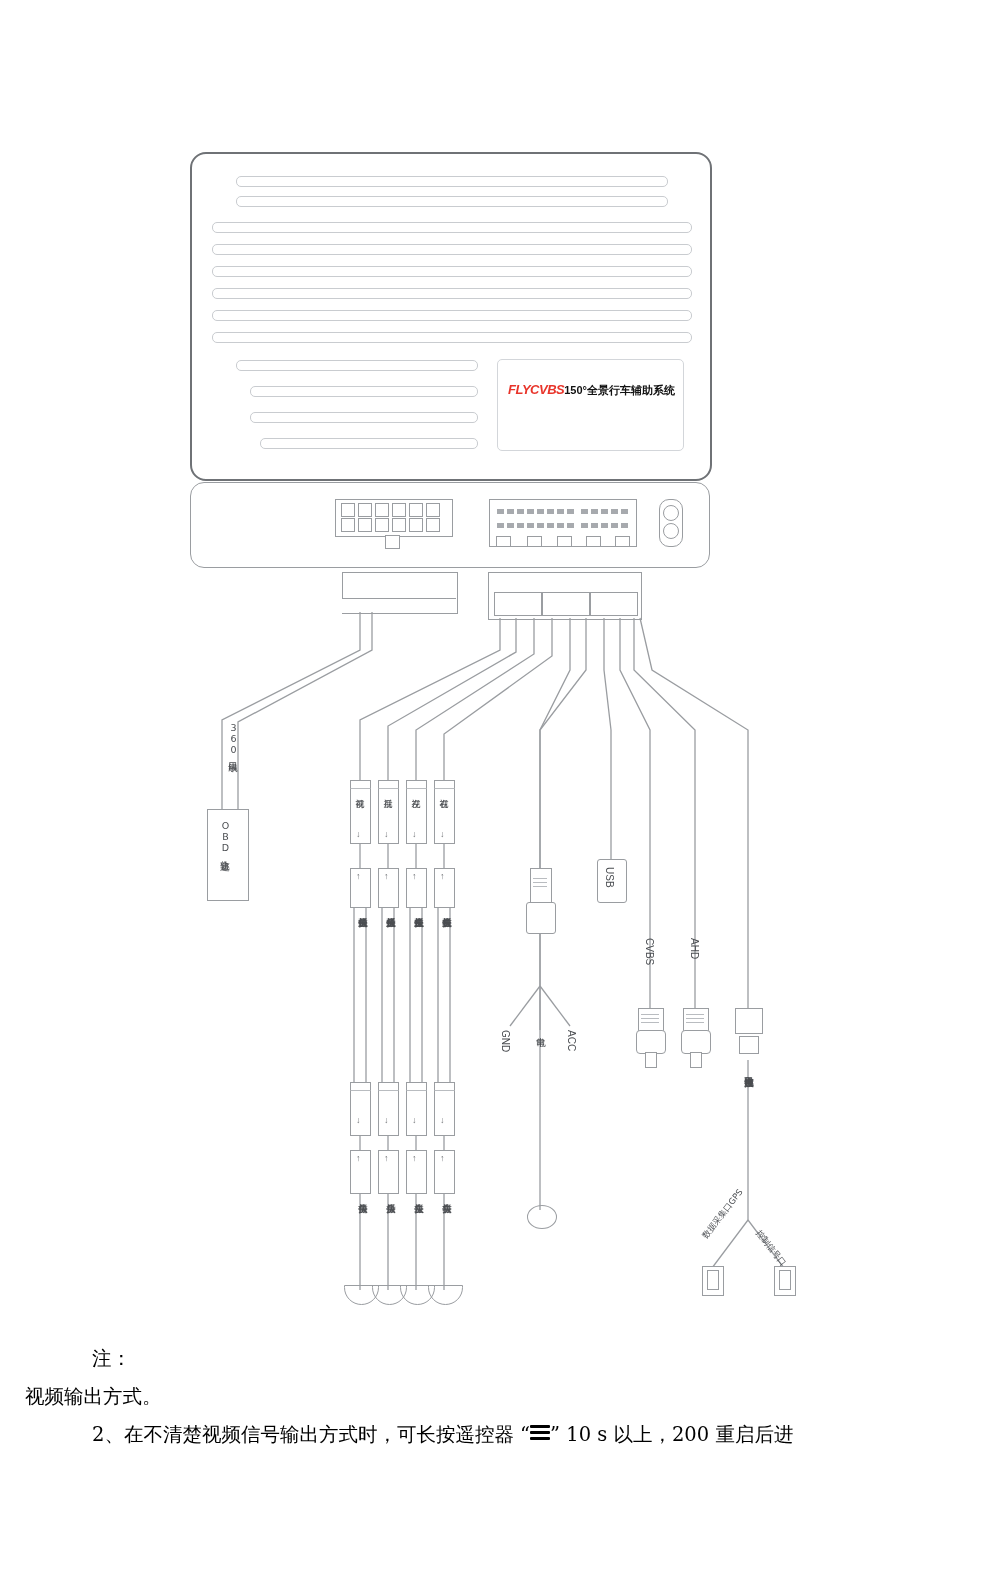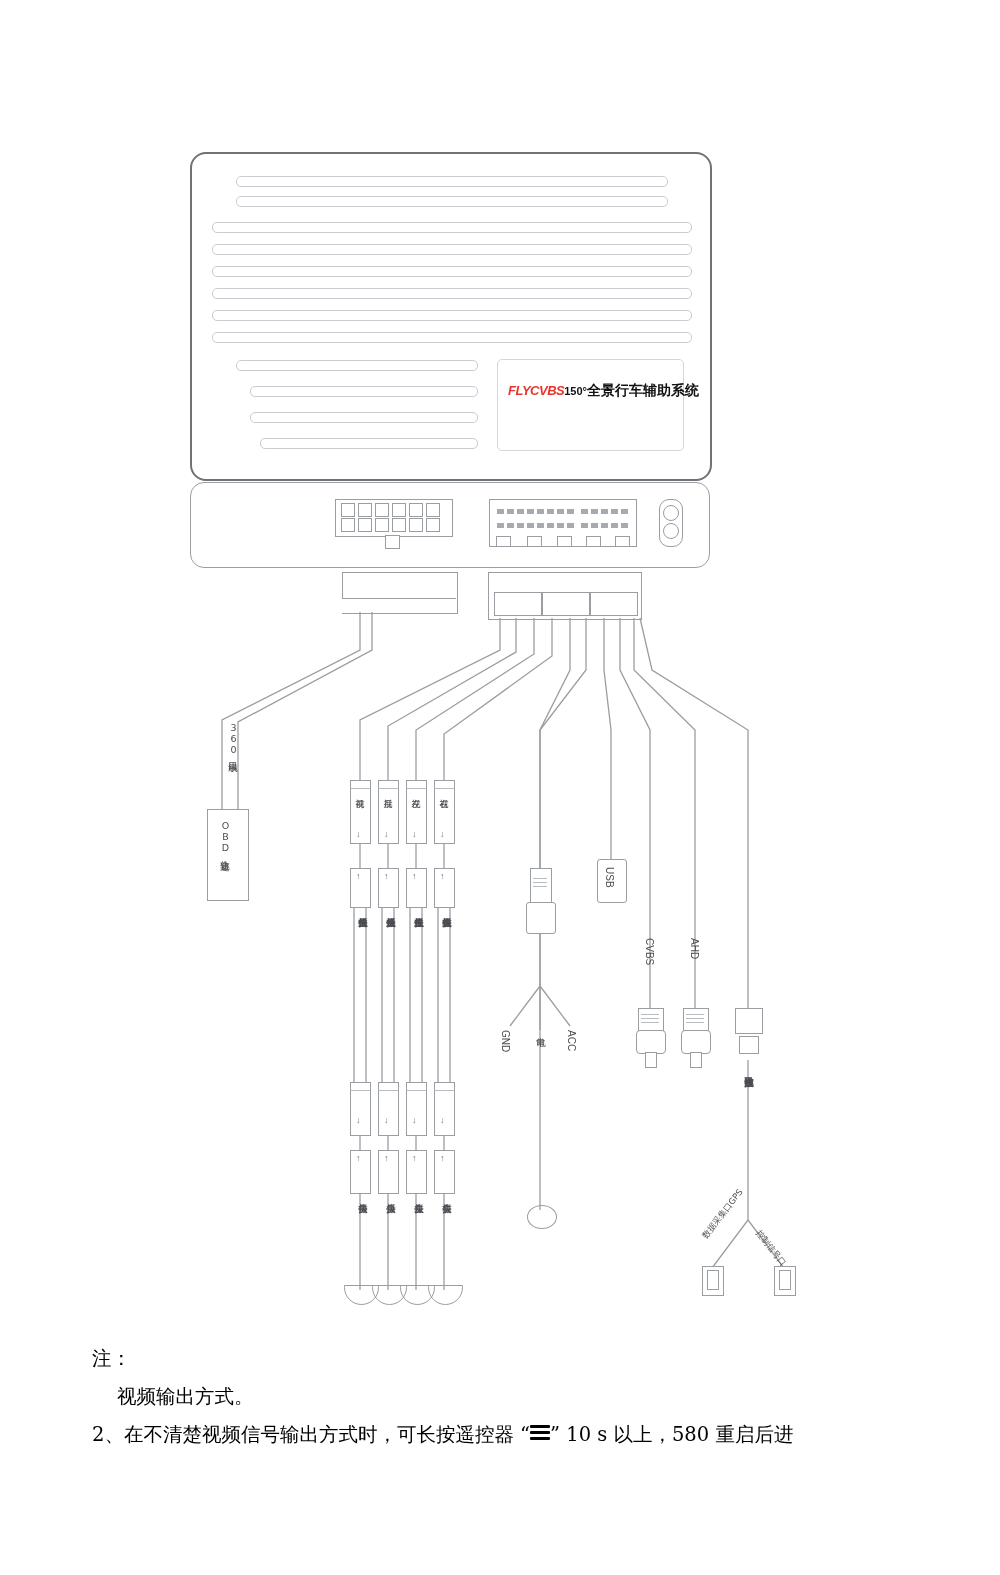--- a/index.html
+++ b/index.html
@@ -31,21 +31,21 @@
   .logo-box{
     position:absolute;left:305px;top:205px;width:185px;height:90px;
     border:1px solid #d3d6da;border-radius:5px;background:#fff;
   }
   .logo-line{
     position:absolute;left:10px;top:22px;white-space:nowrap;
     font-size:11px;font-weight:bold;font-family:"Liberation Sans", sans-serif;
   }
   .logo-fly{color:#e8342a;font-style:italic;font-size:13px;letter-spacing:-0.5px;}
   .logo-deg{color:#111;font-size:11px;}
-  .logo-cn{color:#111;font-size:14px;}
+  .logo-cn{color:#111;font-size:11px;}
 
   
   .dev-bot{
     position:absolute;left:190px;top:352px;width:518px;height:84px;
     border:1.6px solid #9a9da1;border-radius:14px;background:#fff;
   }
   .port-blk{position:absolute;border:1.4px solid #9a9da1;background:#fff;}
   .pin{position:absolute;border:1.4px solid #9a9da1;background:#fff;}
   .pin-sm{position:absolute;background:#a7aaae;}
   .circ{position:absolute;border:1.4px solid #9a9da1;border-radius:50%;background:#fff;}
@@ -103,21 +103,21 @@
   .rca{position:absolute;border:1.2px solid #9a9da1;background:#fff;}
   .stripe{position:absolute;height:1.2px;background:#b9bcc0;}
 
   
   .notes{position:absolute;left:0;top:1340px;width:1000px;}
   .note-line{
     font-size:19.5px;line-height:38px;color:#000;
     font-family:"DejaVu Serif", serif;
   }
   .n-indent{padding-left:92px;}
-  .n-hang{padding-left:80px;margin-left:37px;}
+  .n-hang{padding-left:25px;}
   .ham{display:inline-block;vertical-align:-2px;width:20px;}
   .ham i{display:block;height:3px;background:#000;margin:3px 0;border-radius:1px;}
   .ham i:nth-child(1){width:20px;}
   .ham i:nth-child(2){width:20px;}
   .ham i:nth-child(3){width:20px;}
 </style>
 </head>
 <body>
 
 <div class="page">
@@ -380,17 +380,17 @@
 
     <span class="vlabel-rot" style="left:700px;top:1104px;transform:rotate(-52deg);">数据采集口GPS</span>
     <span class="vlabel-rot" style="left:762px;top:1098px;transform:rotate(52deg);">控制信号口</span>
 
   </div>
 
   <div class="notes">
     <div class="note-line n-indent">注：</div>
     <div class="note-line n-hang">视频输出方式。</div>
     <div class="note-line n-indent">
-      <span>2、在不清楚视频信号输出方式时，可长按遥控器 “</span><span class="ham"><i></i><i></i><i></i></span><span>” 10 s 以上，580 重启后进</span>
+      <span>2、在不清楚视频信号输出方式时，可长按遥控器 “</span><span class="ham"><i></i><i></i><i></i></span><span>” 10 s 以上，200 重启后进</span>
     </div>
   </div>
 
 </div>
 
 </body></html>

